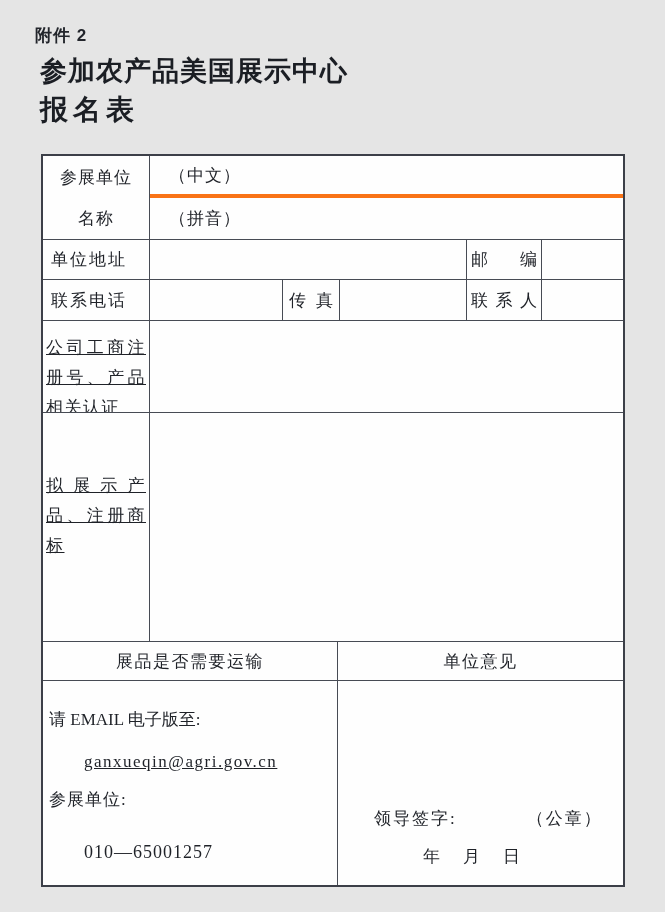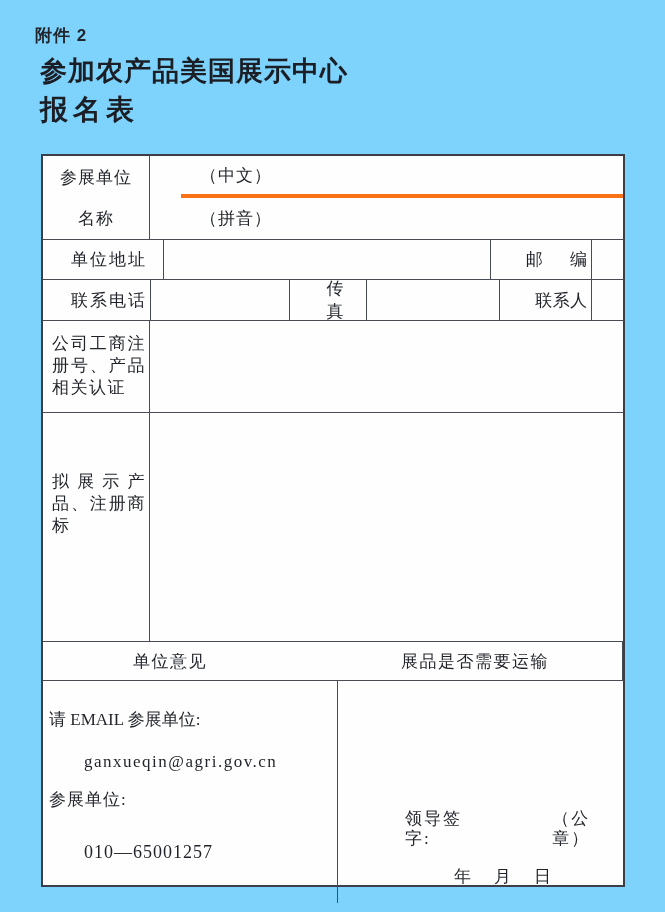--- a/index.html
+++ b/index.html
@@ -4,21 +4,21 @@
 <style>
   html,body { margin:0; padding:0; }
   body {
     width:665px; height:912px;
     background:#ffffff;
     font-family:"Liberation Serif","DejaVu Serif",serif;
     color:#1f2228;
     position:relative;
     overflow:hidden;
   }
-  .page { position:absolute; inset:0; background:#7dd3fc; }
+  .page { position:absolute; inset:0; background:#e5e5e5; }
 
   
   .attachment {
     position:absolute; left:35px; top:24px;
     font-family:"Liberation Sans","DejaVu Sans",sans-serif;
     font-weight:700; font-size:17px; letter-spacing:1px; color:#22252b;
   }
   .titleblock {
     position:absolute; left:0; top:52px; width:665px;
     text-align:left;
@@ -31,54 +31,54 @@
   
   .form-table {
     position:absolute; left:41px; top:154px;
     width:584px; height:733px;
     box-sizing:border-box;
     border:2px solid #3c3f48;
     display:flex; flex-direction:column;
     background:#fefefe;
     font-size:17px;
   }
-  .tr { display:flex; border-bottom:1px solid #474b54; box-sizing:border-box; flex:none;gap:31px; }
+  .tr { display:flex; border-bottom:1px solid #474b54; box-sizing:border-box; flex:none; }
   .tr.last { border-bottom:none; flex:1; }
   .td {
     box-sizing:border-box;
     border-right:1px solid #474b54;
     display:flex; align-items:center;
     overflow:hidden;
   }
   .td.end { border-right:none; }
 
   .w-label { width:107px; }
-  .lbl { padding-left:8px; letter-spacing:2px;margin-left:20px; }
+  .lbl { padding-left:8px; letter-spacing:2px; }
   .merged { flex-direction:column; justify-content:center; padding:0; }
   .merged .mline { height:41px; display:flex; align-items:center; justify-content:center; letter-spacing:1px; }
   .stack { flex:1; display:flex; flex-direction:column; }
   .stack .cellA { height:42px; border-bottom:4px solid #f97316; }
   .stack .cellB { flex:1; }
   .paren { padding-left:19px; letter-spacing:1px; }
   .spread { width:100%; text-align:justify; text-align-last:justify; }
 
   .justify-label {
-    display:block; padding:0 3px 0 9px;
-    text-align:justify; letter-spacing:1.5px; line-height:22px;
+    display:block; padding:0 3px 0 3px;
+    text-align:justify; letter-spacing:1.5px; line-height:30px;text-decoration:underline;
   }
   .pt-reg { padding-top:12px; }
   .pt-prod { padding-top:58px; }
 
   .hdr { justify-content:center; letter-spacing:1.5px; }
   .w-left2 { width:295px; }
 
   
   .submit-cell { display:block; padding:30px 0 0 6px; }
   .s-line { line-height:18px; }
-  .s-email-addr { margin:24px 0 0 35px; letter-spacing:1.5px; }
+  .s-email-addr { margin:24px 0 0 35px; letter-spacing:1.5px;text-decoration:underline; }
   .s-fax-lbl { margin-top:20px; letter-spacing:1px; }
   .s-fax-num { margin:34px 0 0 35px; font-size:18px; letter-spacing:1px; }
 
   
   .opinion-cell { display:block; padding:128px 0 0 36px; }
   .o-sign-row { display:flex; gap:70px; letter-spacing:2px; line-height:20px; }
   .o-date { margin:18px 0 16px 49px; letter-spacing:3px; line-height:20px; }
 </style>
 </head>
 <body>
@@ -131,27 +131,27 @@
       <div class="td w-label justify-label pt-reg">公司工商注册号、产品相关认证</div>
       <div class="td end" style="flex:1"></div>
     </div>
 
     <div class="tr" style="height:229px">
       <div class="td w-label justify-label pt-prod">拟展示产品、注册商标</div>
       <div class="td end" style="flex:1"></div>
     </div>
 
     <div class="tr" style="height:39px">
+      <div class="td w-left2 hdr">展品是否需要运输</div>
       <div class="td end hdr" style="flex:1">单位意见</div>
-      <div class="td w-left2 hdr">展品是否需要运输</div>
     </div>
 
     <div class="tr last">
       <div class="td w-left2 submit-cell">
-        <div class="s-line">请 EMAIL 参展单位:</div>
+        <div class="s-line">请 EMAIL 电子版至:</div>
         <div class="s-line s-email-addr">ganxueqin@agri.gov.cn</div>
         <div class="s-line s-fax-lbl">参展单位:</div>
         <div class="s-line s-fax-num">010—65001257</div>
       </div>
       <div class="td end opinion-cell" style="flex:1">
         <div class="o-sign-row">
           <span>领导签字:</span>
           <span>（公章）</span>
         </div>
         <div class="o-date">年　月　日</div>

